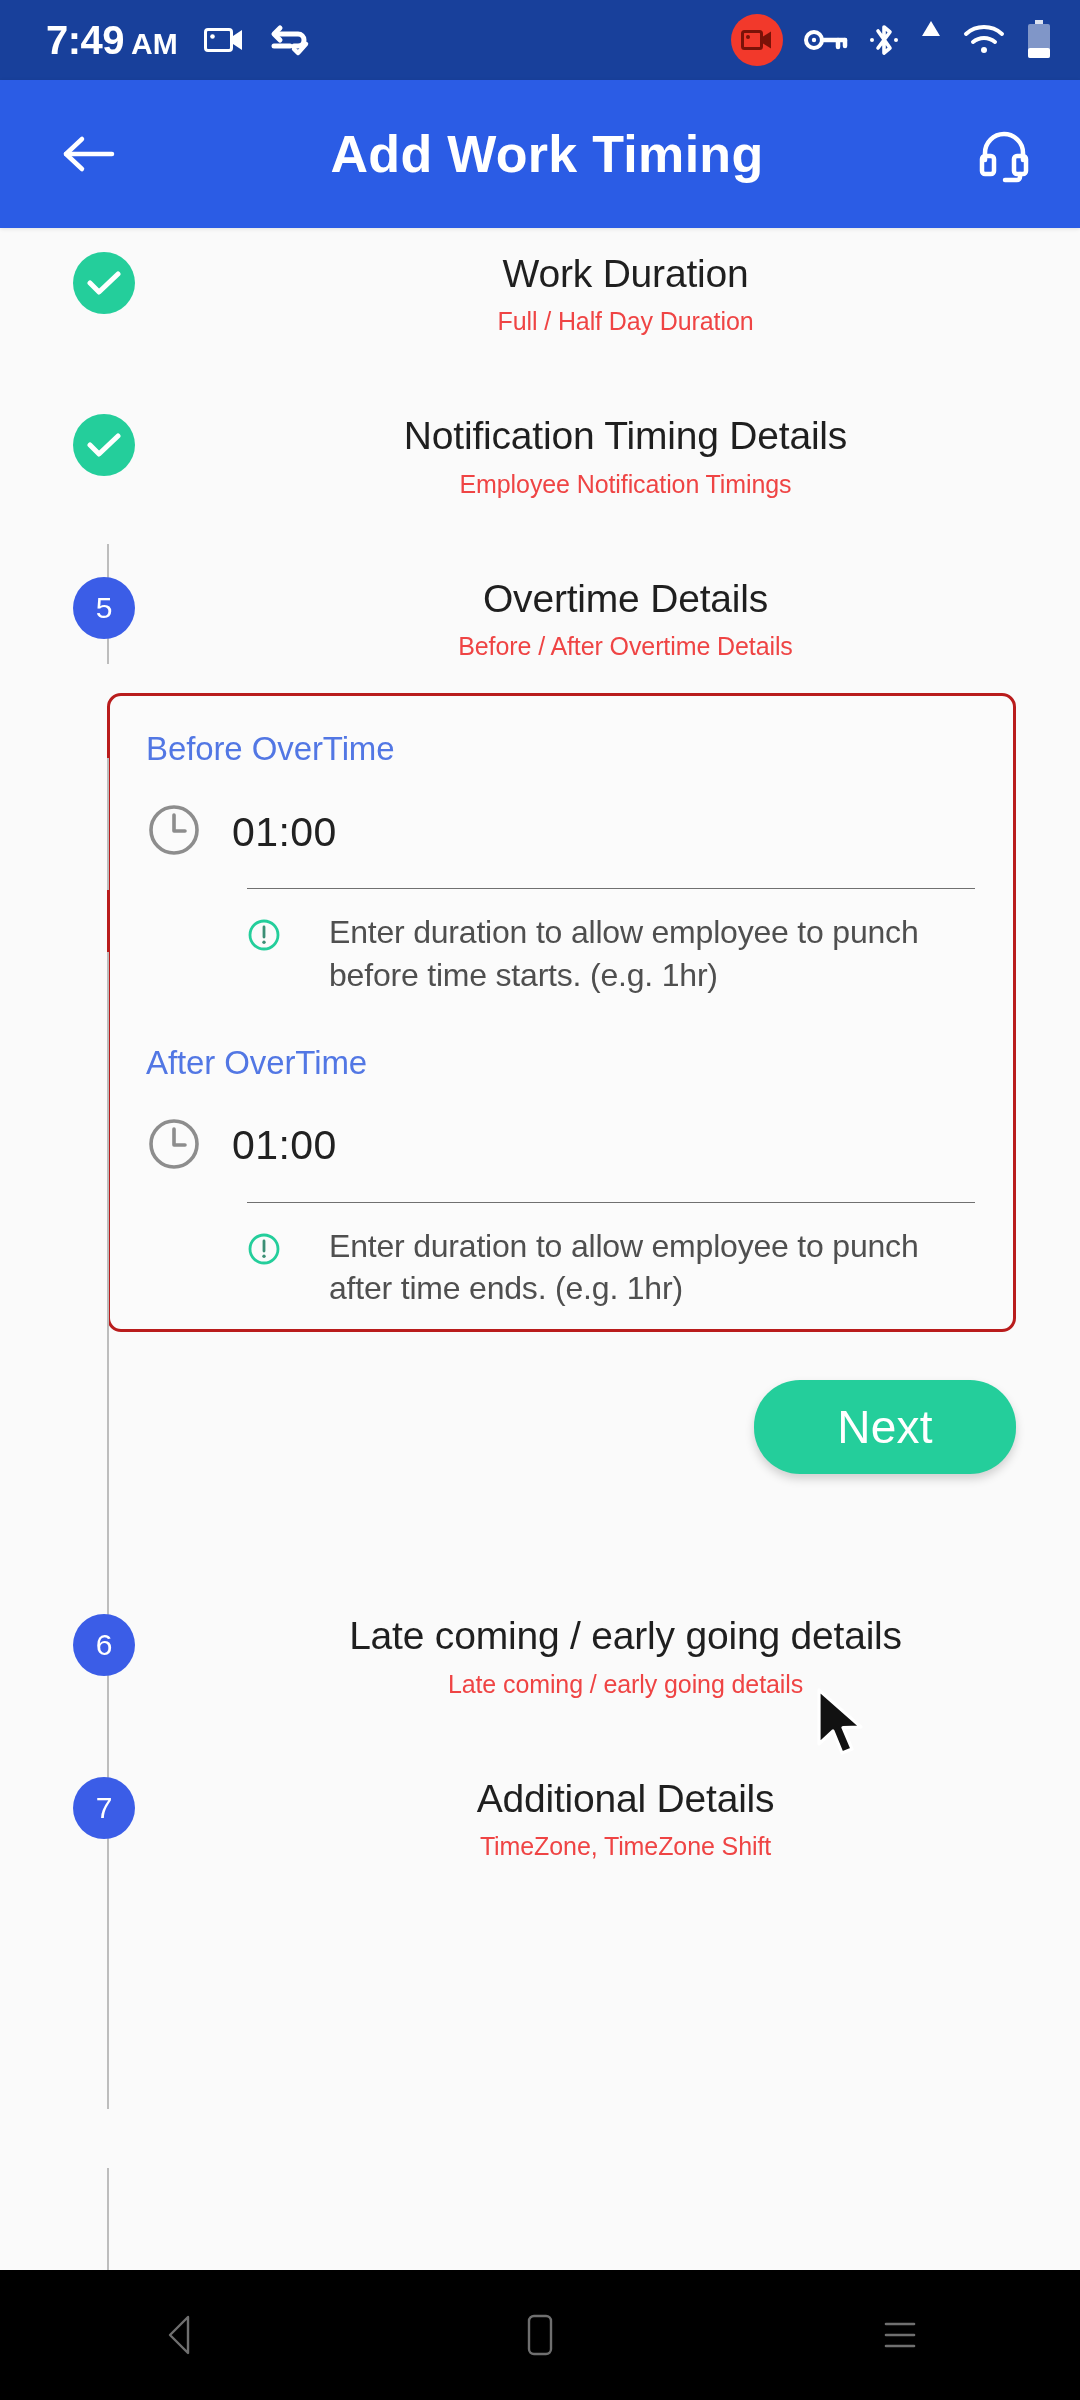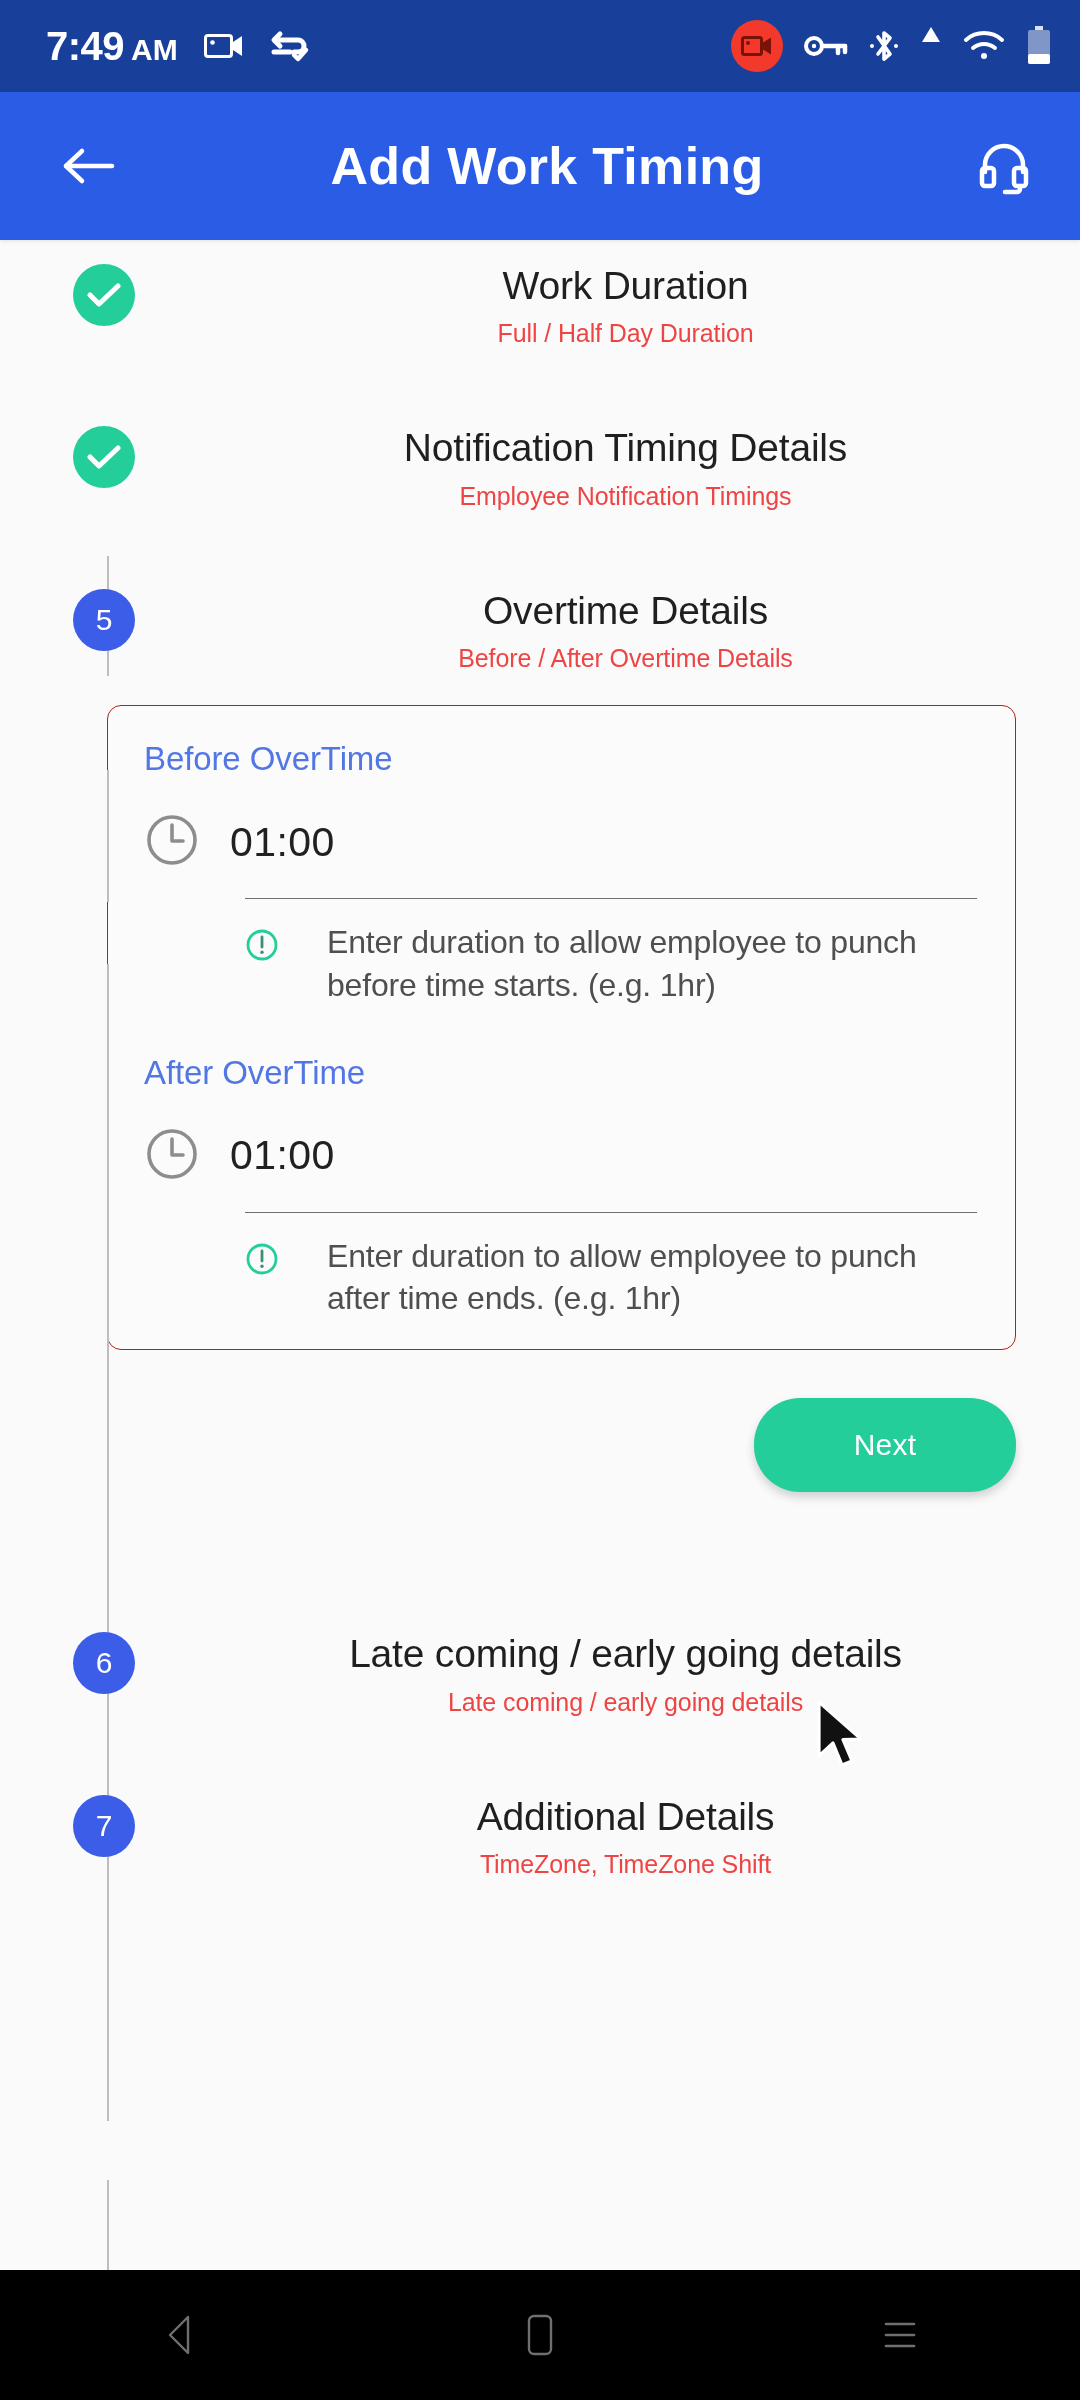--- a/index.html
+++ b/index.html
@@ -16,21 +16,21 @@
     position: relative;
     width: 1080px;
     height: 2400px;
     background: #fafafa;
     display: flex;
     flex-direction: column;
   }
 
   
   .status-bar {
-    height: 92px;
+    height: 80px;
     background: #18409B;
     display: flex;
     align-items: center;
     justify-content: space-between;
     padding: 0 28px 0 46px;
     flex: none;
   }
   .status-left {
     display: flex;
     align-items: center;
@@ -150,24 +150,24 @@
   .connector {
     position: absolute;
     left: 107px;
     width: 2px;
     background: #bdbdbd;
   }
 
   
   .panel {
     margin: 28px 64px 0 107px;
-    border: 1px solid #b91c1c;
+    border: 3px solid #b91c1c;
     border-radius: 14px;
     background: #fbfbfb;
-    padding: 34px 38px 30px 36px;
+    padding: 34px 38px 20px 36px;
   }
   .field-label {
     color: #5277E4;
     font-size: 33px;
     letter-spacing: -0.1px;
   }
   .field-row {
     display: flex;
     align-items: center;
     gap: 30px;
@@ -202,21 +202,21 @@
 
   
   .next-wrap {
     display: flex;
     justify-content: flex-end;
     padding: 48px 64px 0 0;
   }
   .next-btn {
     background: #24CE9B;
     color: #ffffff;
-    font-size: 30px;
+    font-size: 46px;
     font-weight: 500;
     border: none;
     border-radius: 46px;
     padding: 0 52px;
     height: 94px;
     min-width: 262px;
     cursor: pointer;
     box-shadow: 0 5px 10px rgba(0,0,0,0.17);
     letter-spacing: 0.2px;
     font-family: "Liberation Sans", "DejaVu Sans", sans-serif;

